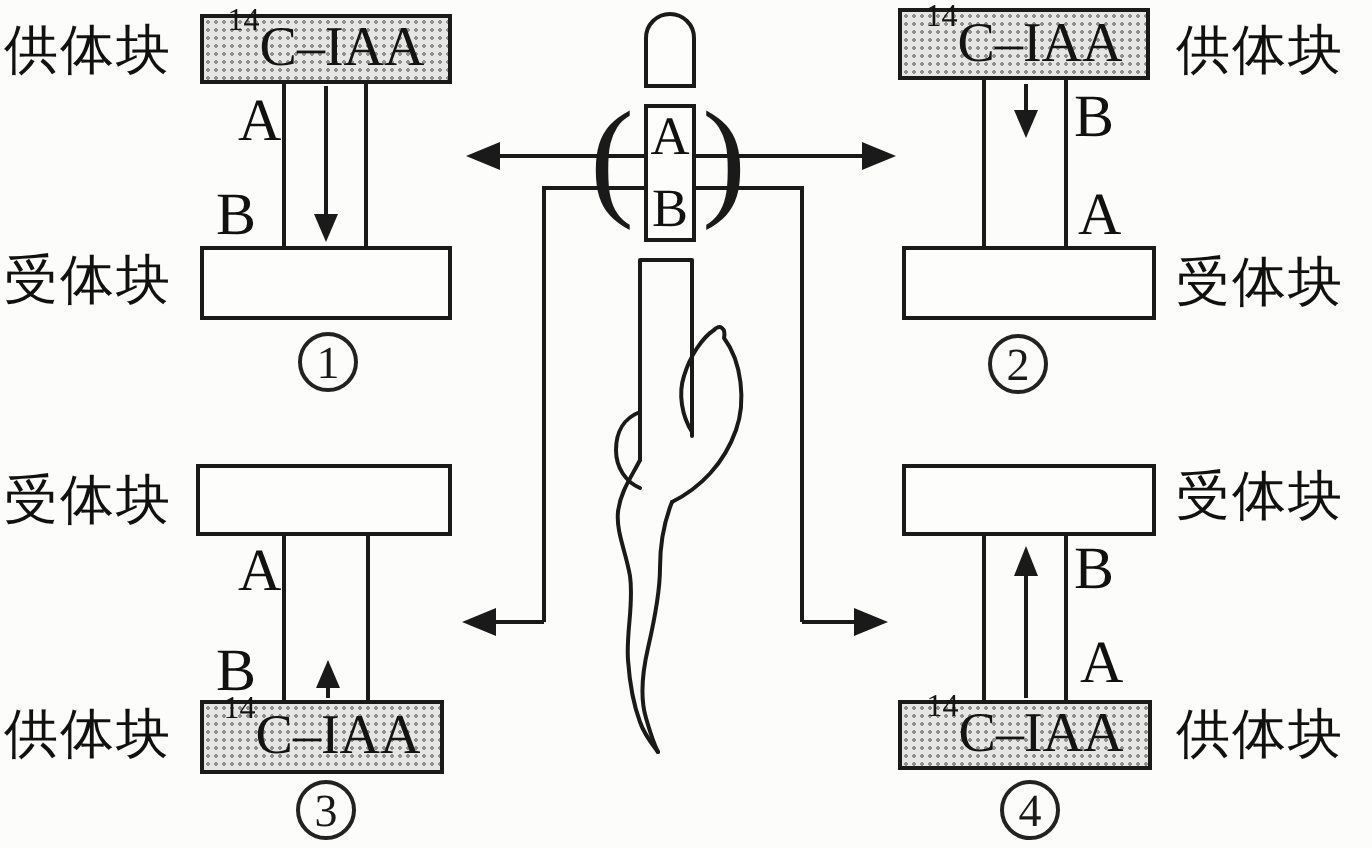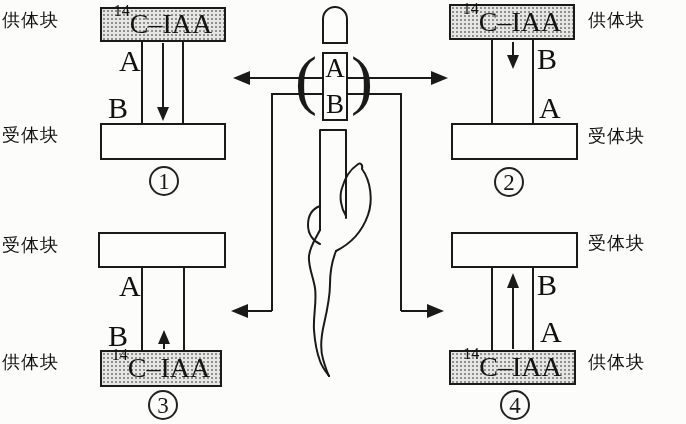--- a/index.html
+++ b/index.html
@@ -4,21 +4,21 @@
 <style>
   html,body{margin:0;padding:0;background:#ffffff;}
   .stage{
     position:relative;width:686px;height:424px;
     background:#fcfcfa;overflow:hidden;
     font-family:"Liberation Serif","DejaVu Serif",serif;
     color:#1a1a1a;
   }
   .lines{position:absolute;left:0;top:0;z-index:1;}
   .cjk{
-    position:absolute;z-index:3;font-size:18px;line-height:1.05;
+    position:absolute;z-index:3;font-size:27px;line-height:1.05;
     letter-spacing:1px;white-space:nowrap;color:#111;
   }
   .block{
     position:absolute;z-index:2;border:2px solid #1a1a1a;box-sizing:border-box;
     display:flex;align-items:center;justify-content:center;text-align:right;
   }
   .donor{
     background-color:#e6e6e4;
     background-image:radial-gradient(#8f8f8f 0.9px, rgba(0,0,0,0) 0.9px);
     background-size:4px 4px;

